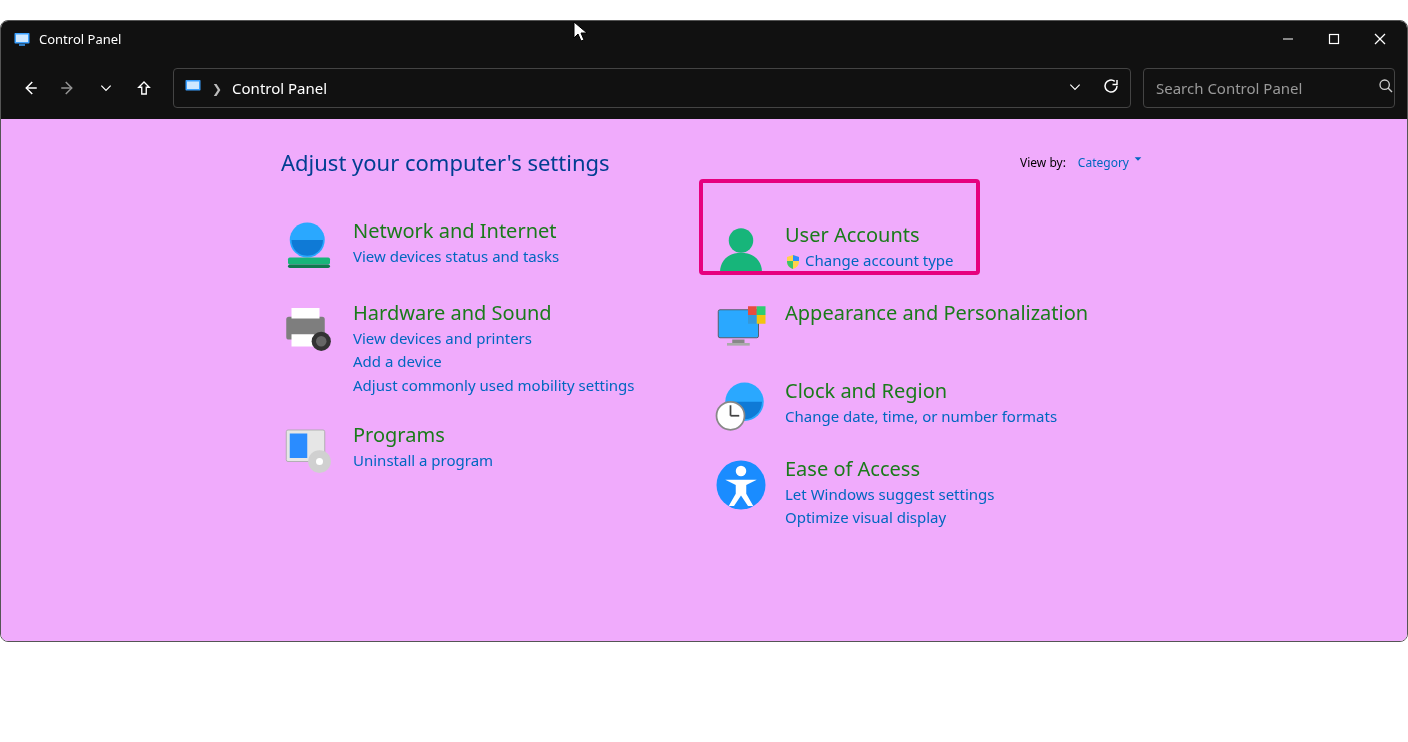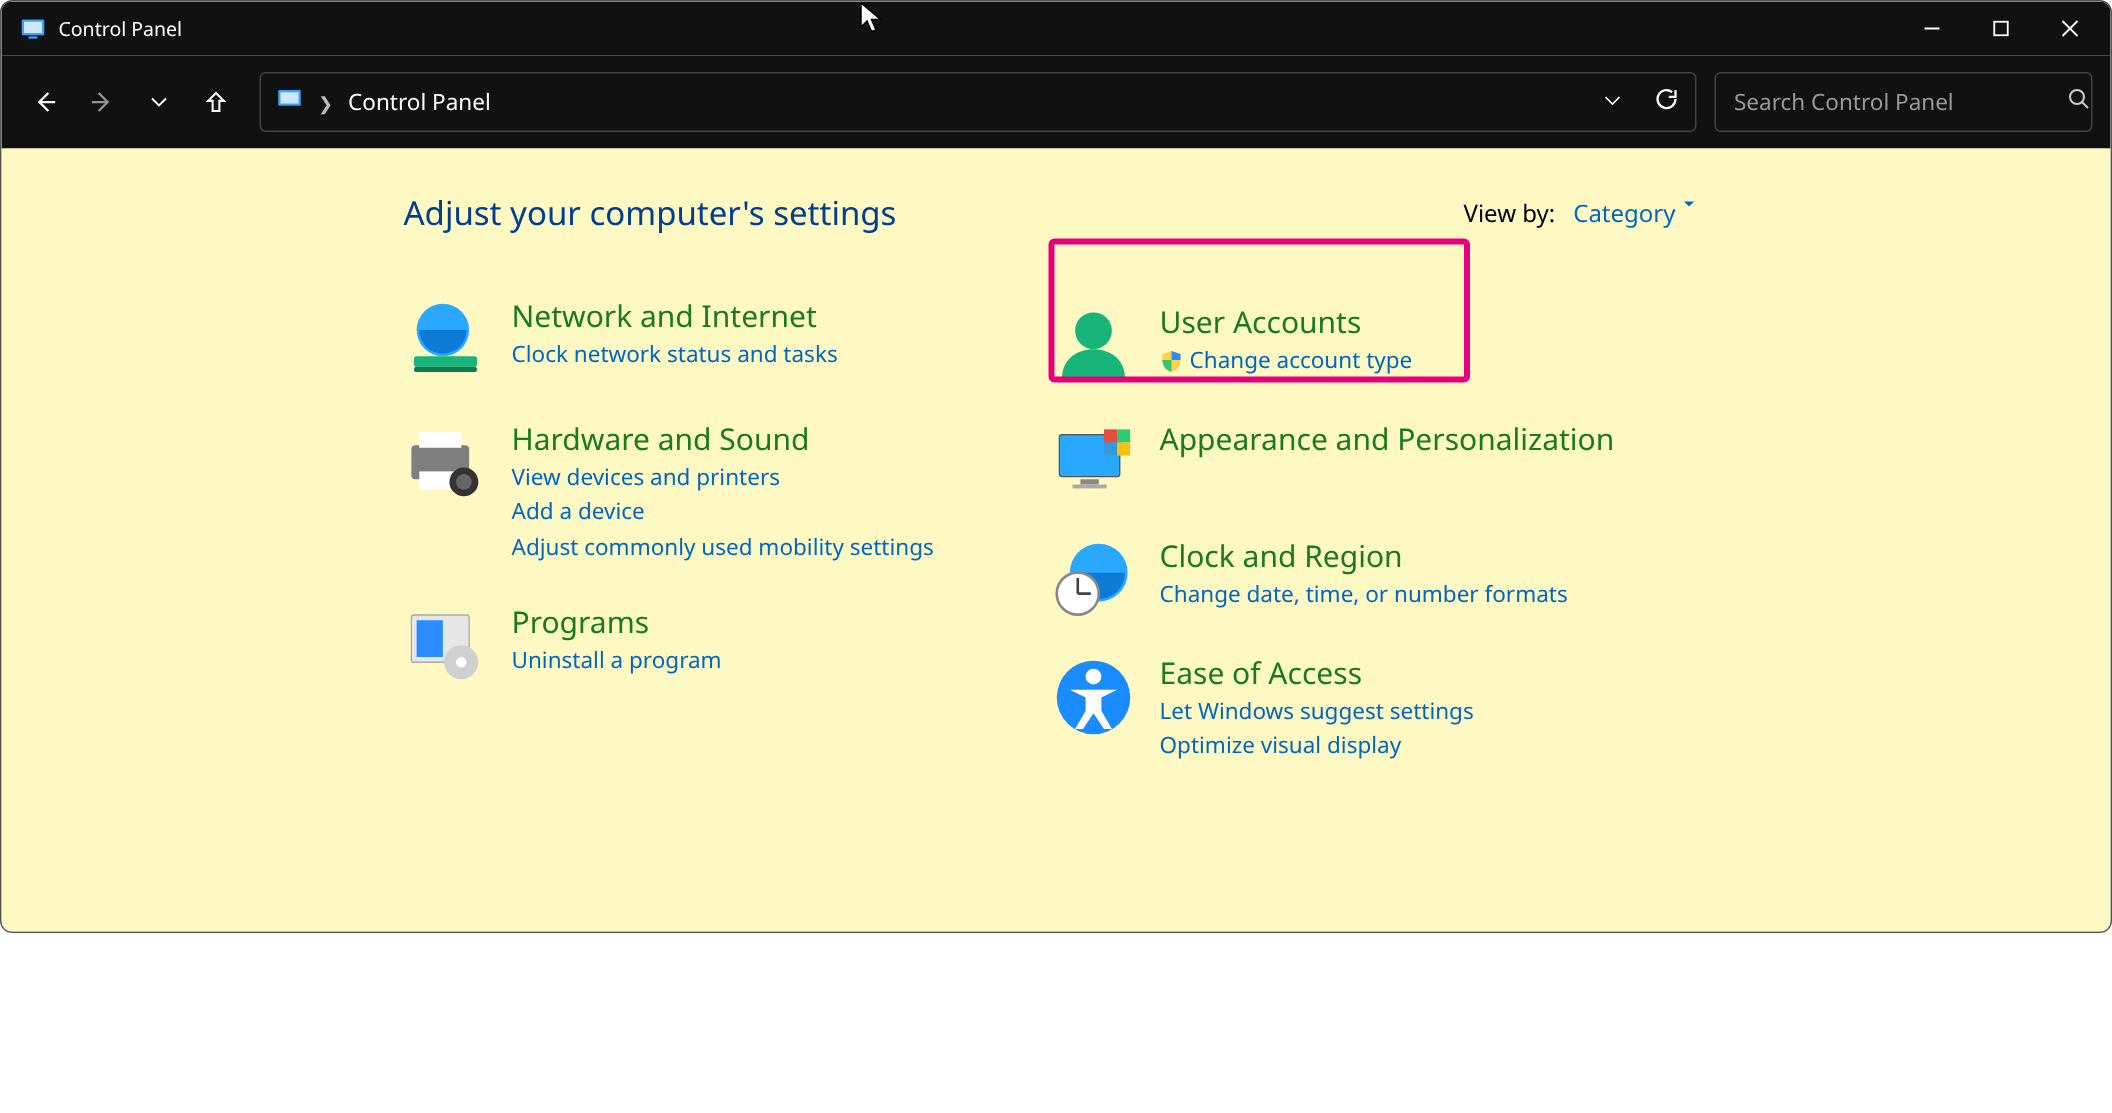--- a/index.html
+++ b/index.html
@@ -1,42 +1,42 @@
 <!DOCTYPE html>
 <html><head>
 <meta charset="utf-8">
 <style>
   * { margin: 0; padding: 0; box-sizing: border-box; font-family: "Segoe UI", system-ui, -apple-system, sans-serif; }
   html, body { width: 1408px; height: 742px; overflow: hidden; background: #fff; }
-  .window { width: 1408px; height: 622px; display: flex; flex-direction: column; border: 1px solid #555; border-radius: 8px; overflow: hidden; }
+  .window { width: 1408px; height: 622px; display: flex; flex-direction: column; border: 1px solid #555; border-radius: 8px; overflow: hidden; margin-top: 20px; }
 
   
   .titlebar { height: 36px; background: #111; color: #fff; display: flex; align-items: center; padding: 0 4px; }
   .titlebar .app-icon { width: 18px; height: 18px; margin: 0 8px; }
   .titlebar .title { font-size: 13px; flex: 0 0 auto; }
   .titlebar .spacer { flex: 1; }
   .winbtn { width: 46px; height: 36px; display:flex; align-items:center; justify-content:center; color:#fff; }
 
   
   .navbar { height: 62px; background: #111; display:flex; align-items:center; padding: 0 12px; gap: 4px; }
   .nav-icon { width: 34px; height: 34px; display:flex; align-items:center; justify-content:center; color:#fff; border-radius:4px; }
   .addressbar { flex:1; height: 40px; background:#111; border:1px solid #444; border-radius:4px; display:flex; align-items:center; padding: 0 10px; gap:10px; color:#fff; margin: 0 8px; }
   .addressbar .crumb { font-size:15px; color:#fff; }
   .addressbar .crumbsep { color:#bbb; font-size:12px; }
   .addressbar .spacer { flex:1; }
   .searchbox { width: 252px; height:40px; background:#111; border:1px solid #444; border-radius:4px; display:flex; align-items:center; padding:0 12px; color:#999; }
   .searchbox input { flex:1; background:transparent; border:none; outline:none; color:#fff; font-size:15px; }
   .searchbox input::placeholder { color:#999; }
 
   
-  .content { flex:1; background:#fef9c3; position:relative; padding: 28px 0 0 0; }
+  .content { flex:1; background:#f0abfc; position:relative; padding: 28px 0 0 12px; }
   .content-inner { width: 1128px; margin-left: 268px; }
   .heading-row { display:flex; align-items:center; width: 862px; }
   .heading { color:#003e92; font-size:22px; font-weight:400; }
-  .viewby-wrap { margin-left:auto; display:flex; align-items:center; gap:12px; font-size:16px; }
+  .viewby-wrap { margin-left:auto; display:flex; align-items:center; gap:12px; font-size:12px; }
   .viewby-label { color:#000; }
   .viewby-value { color:#0067c0; display:flex; gap:4px; }
 
   .grid { display:flex; margin-top: 42px; }
   .col { display:flex; flex-direction:column; }
   .col.left { width: 432px; }
   .col.right { width: 430px; justify-content: center; }
 
   .cat { display:flex; align-items:flex-start; gap:16px; margin-bottom: 26px; }
   .cat .icon { width:56px; height:56px; flex:0 0 56px; display:flex; align-items:center; justify-content:center; }
@@ -156,21 +156,21 @@
             <span class="icon">
               <svg viewBox="0 0 64 64" width="56" height="56">
                   <circle cx="30" cy="24" r="20" fill="#2aa8ff"></circle>
                   <path d="M12 24a18 18 0 0 0 36 0" fill="#0f7ad6"></path>
                   <rect x="8" y="44" width="48" height="8" rx="2" fill="#17b57a"></rect>
                   <rect x="8" y="52" width="48" height="4" rx="2" fill="#0e7a4e"></rect>
                 </svg>
             </span>
             <div class="body">
               <a class="title">Network and Internet</a>
-              <a class="link">Clock network status and tasks</a>
+              <a class="link">View devices status and tasks</a>
             </div>
           </div>
 
           <div class="cat">
             <span class="icon">
               <svg viewBox="0 0 64 64" width="56" height="56">
                   <rect x="6" y="18" width="44" height="26" rx="3" fill="#7e7e7e"></rect>
                   <rect x="12" y="8" width="32" height="12" fill="#fff"></rect>
                   <rect x="12" y="38" width="32" height="14" fill="#fff"></rect>
                   <circle cx="46" cy="46" r="11" fill="#333"></circle>

